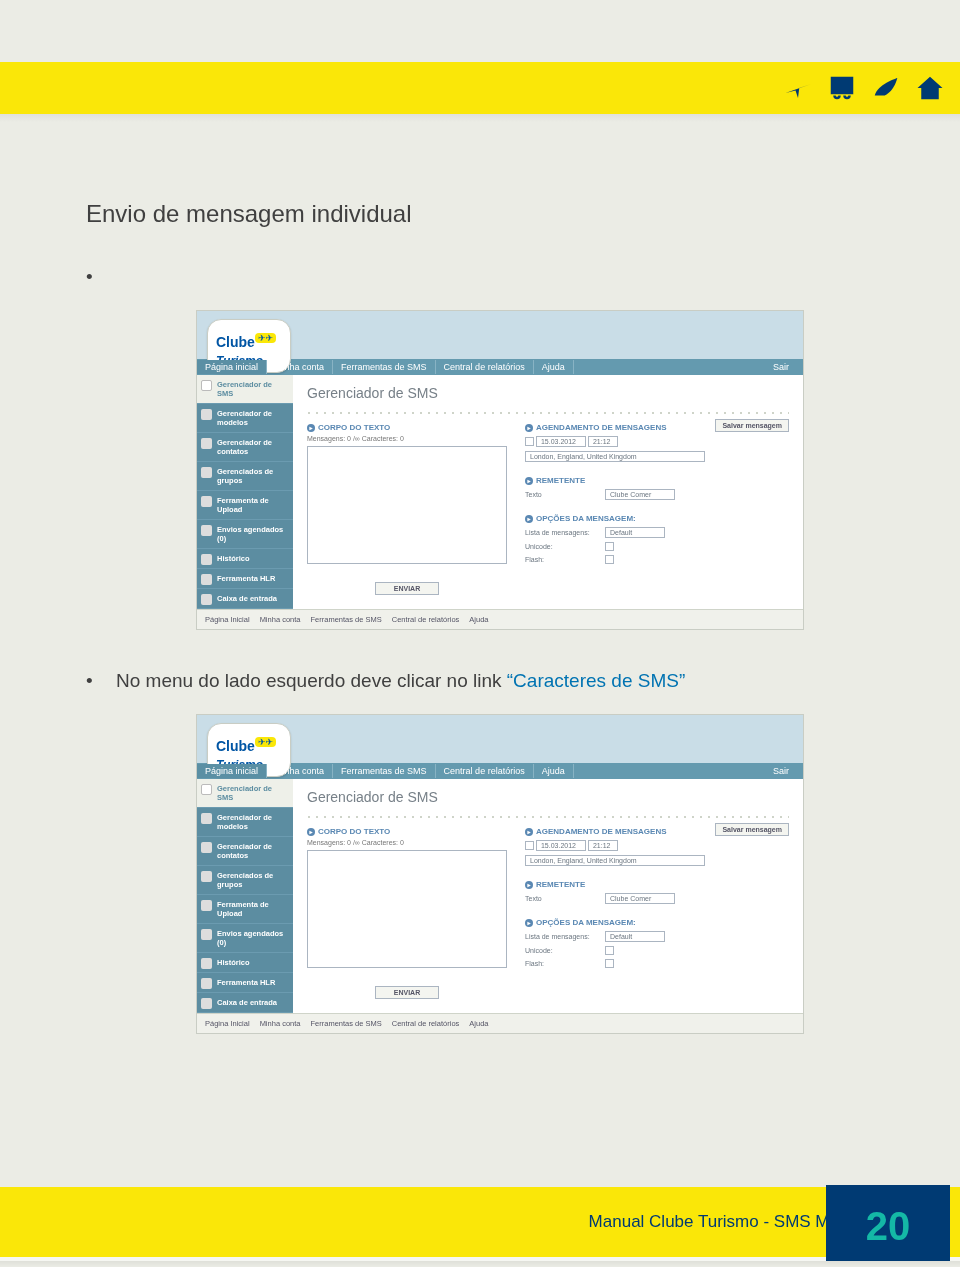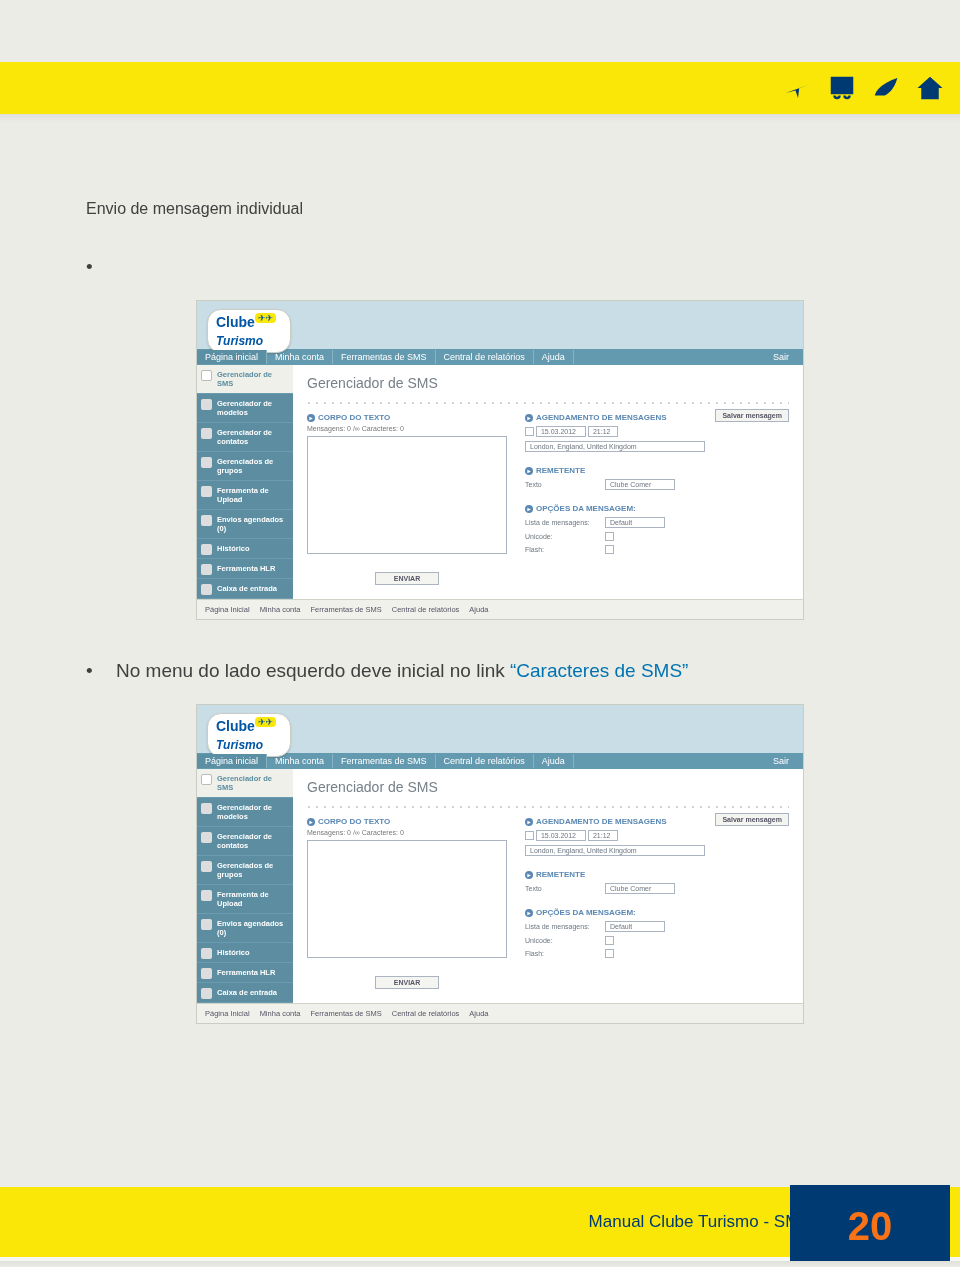--- a/index.html
+++ b/index.html
@@ -25,21 +25,21 @@
     gap: 12px;
   }
   .top-icon { width: 32px; height: 30px; fill: #003a73; }
   .page-body {
     position: absolute;
     top: 200px;
     left: 86px;
     width: 800px;
   }
   .section-title {
-    font-size: 16px;
+    font-size: 24px;
     font-weight: 400;
     color: #404040;
     margin-bottom: 38px;
   }
   .bullet-line {
     display: flex;
     align-items: baseline;
     margin-bottom: 22px;
     font-size: 19px;
     color: #404040;
@@ -58,21 +58,21 @@
   .app-header-bar {
     background: #c9dde7;
     padding: 8px 10px 4px 10px;
     height: 48px;
   }
   .logo-pill {
     display: inline-block;
     background: #fff;
     border: 1px solid #c9cdc4;
     border-radius: 14px;
-    padding: 3px 14px 3px 8px;
+    padding: 13px 14px 3px 8px;
     box-shadow: 0 1px 2px rgba(0,0,0,0.15);
   }
   .logo-text-1 { color: #0055a4; font-weight: bold; font-size: 14px; }
   .logo-text-2 { color: #0055a4; font-weight: bold; font-size: 12px; font-style: italic; }
   .logo-badge { background: #fae708; border-radius: 4px; padding: 0 3px; font-size: 9px; color:#0055a4; display:inline-block; vertical-align: top; }
   .nav-row {
     background: #649aaf;
     display: flex;
     align-items: center;
     font-size: 9px;
@@ -215,24 +215,24 @@
     margin-left: auto;
     margin-right: 70px;
     color: #003a73;
     font-size: 17px;
     font-weight: 400;
   }
   .page-num-box {
     position: absolute;
     right: 10px;
     bottom: 0;
-    width: 160px;
+    width: 124px;
     height: 82px;
     background: #003a73;
-    color: #f97316;
+    color: #14b8a6;
     font-size: 40px;
     font-weight: bold;
     display: flex;
     align-items: center;
     justify-content: center;
   }
   .shade-bar {
     position: absolute;
     left:0; right:0; bottom:0; height:6px;
     background: linear-gradient(#dfe0d9,#ebece5);
@@ -353,21 +353,21 @@
         <span>Ferramentas de SMS</span>
         <span>Central de relatórios</span>
         <span>Ajuda</span>
       </div>
     </div>
   </div>
 
   <div class="bullet-line">
     <span class="bullet-dot">•</span>
     <span class="bullet-text">
-      <span>No menu do lado esquerdo deve inicial no link </span><span class="link-highlight">“Caracteres de SMS”</span>
+      <span>No menu do lado esquerdo deve clicar no link </span><span class="link-highlight">“Caracteres de SMS”</span>
     </span>
   </div>
 
   <div class="screenshot-wrap">
     <div class="app-frame">
       <div class="app-header-bar">
         <div class="logo-pill">
           <span class="logo-text-1">Clube</span><span class="logo-badge">✈✈</span><br>
           <span class="logo-text-2">Turismo</span>
         </div>

